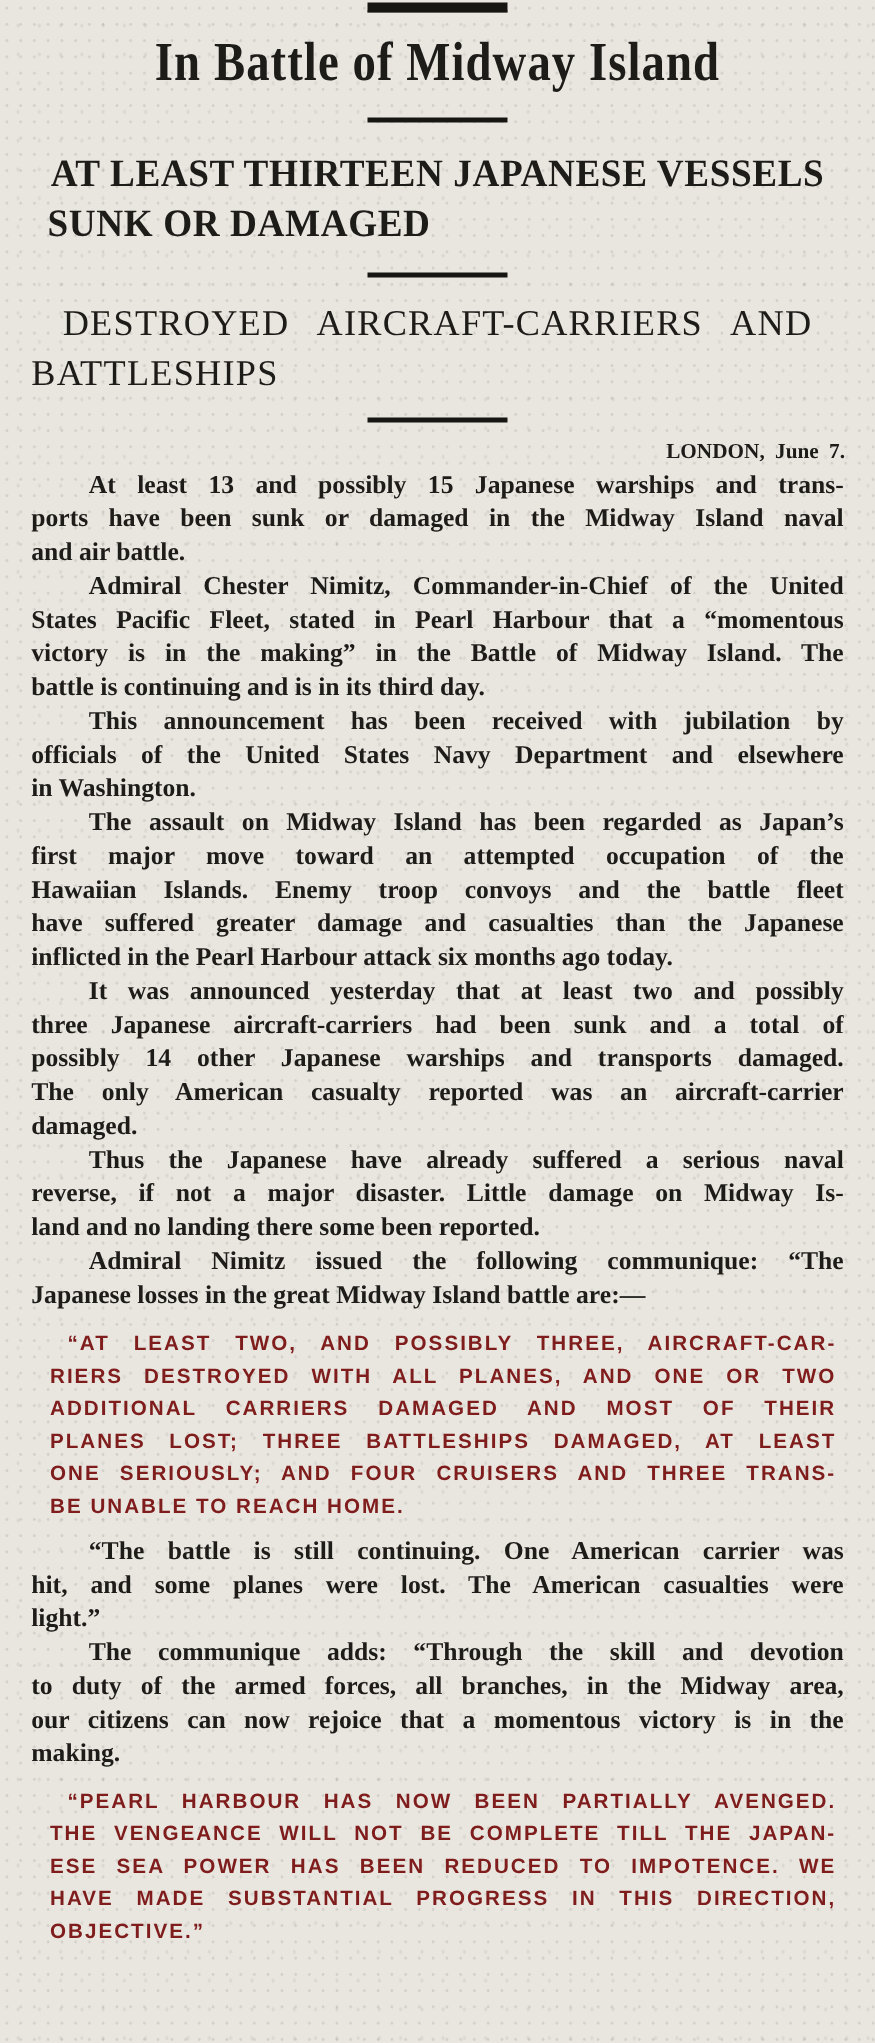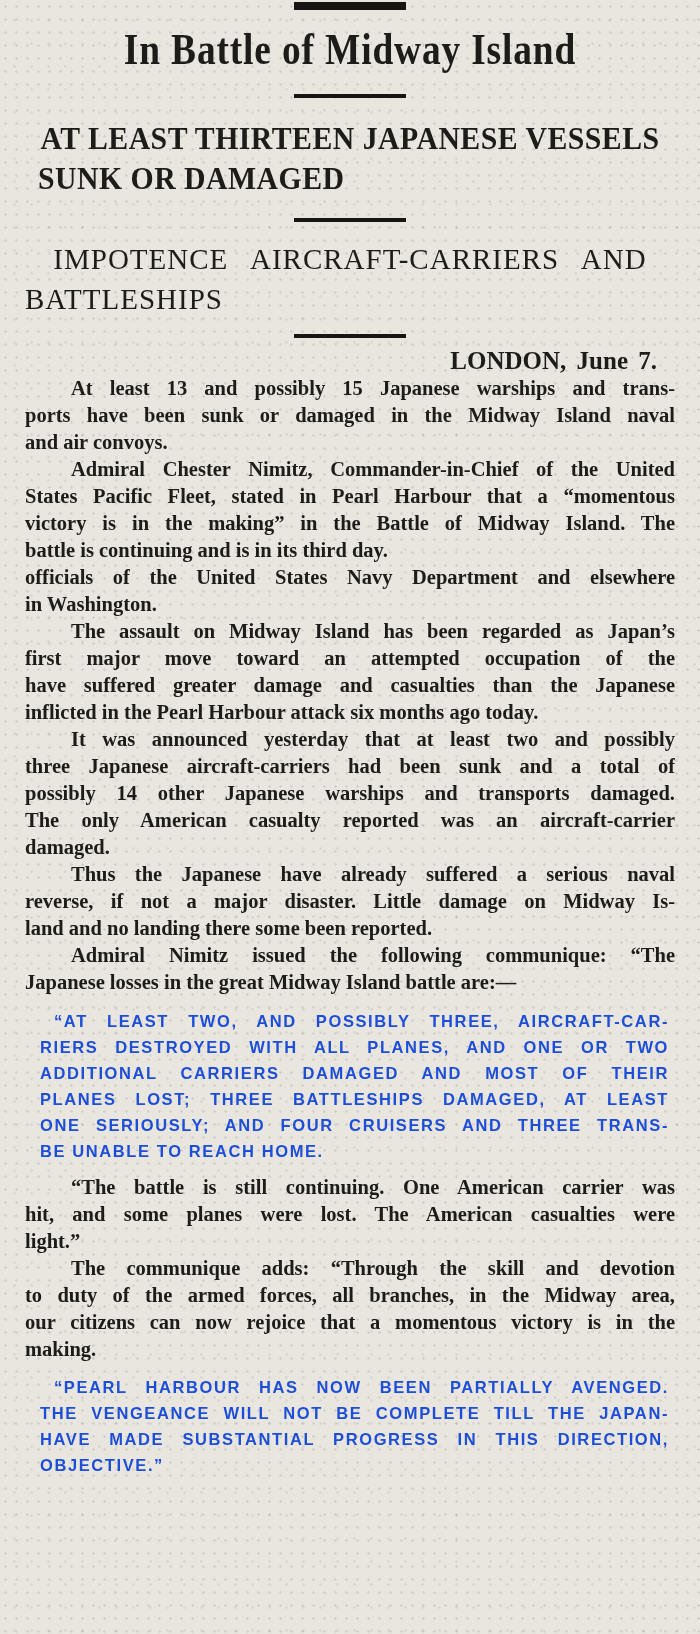--- a/index.html
+++ b/index.html
@@ -52,46 +52,46 @@
     margin-top: 17px;
     font-size: 29px;
     font-weight: 400;
     line-height: 40px;
     letter-spacing: 1px;
   }
   .h3 .line.first { word-spacing: 15px; }
 
   .dateline {
     margin-top: 10px;
-    font-size: 25px;
+    font-size: 17px;
     font-weight: 700;
     line-height: 26px;
     text-align: right;
-    padding-right: 43px;
+    padding-right: 24px;
     word-spacing: 4px;
   }
 
   .article {
     margin: 1px 25px 0 25px;
     font-size: 20.5px;
     font-weight: 700;
     line-height: 27px;
   }
   .line { text-align: justify; text-align-last: justify; overflow: hidden; }
   .line.last { text-align-last: left; }
   .para .line.first { padding-left: 46px; }
 
   .caps {
     font-family: "Liberation Sans", sans-serif;
     font-size: 16.5px;
     font-weight: 700;
     letter-spacing: 1.6px;
     line-height: 26px;
     margin: 12px 6px 10px 15px;
-    color: #1d4ed8;
+    color: #7f1d1d;
   }
   .caps.caps-2 { margin-top: 11px; margin-bottom: 0; }
   .caps .line.first { padding-left: 14px; }
 </style>
 </head>
 <body>
 
 <div class="page">
 
   <div class="rule rule-top"></div>
@@ -101,47 +101,49 @@
   <div class="rule rule-2"></div>
 
   <div class="headline h2">
       <div class="line first">AT LEAST THIRTEEN JAPANESE VESSELS</div>
       <div class="line last">SUNK OR DAMAGED</div>
     </div>
 
   <div class="rule rule-3"></div>
 
   <div class="headline h3">
-      <div class="line first">IMPOTENCE AIRCRAFT-CARRIERS AND</div>
+      <div class="line first">DESTROYED AIRCRAFT-CARRIERS AND</div>
       <div class="line last">BATTLESHIPS</div>
     </div>
 
   <div class="rule rule-4"></div>
 
   <div class="dateline">LONDON, June 7.</div>
 
   <div class="article">
     <div class="para">
         <div class="line first">At least 13 and possibly 15 Japanese warships and trans-</div>
         <div class="line">ports have been sunk or damaged in the Midway Island naval</div>
-        <div class="line last">and air convoys.</div>
+        <div class="line last">and air battle.</div>
       </div>
     <div class="para">
         <div class="line first">Admiral Chester Nimitz, Commander-in-Chief of the United</div>
         <div class="line">States Pacific Fleet, stated in Pearl Harbour that a “momentous</div>
         <div class="line">victory is in the making” in the Battle of Midway Island. The</div>
         <div class="line last">battle is continuing and is in its third day.</div>
       </div>
     <div class="para">
+        <div class="line first">This announcement has been received with jubilation by</div>
         <div class="line">officials of the United States Navy Department and elsewhere</div>
         <div class="line last">in Washington.</div>
       </div>
     <div class="para">
         <div class="line first">The assault on Midway Island has been regarded as Japan’s</div>
         <div class="line">first major move toward an attempted occupation of the</div>
+        <div class="line">Hawaiian Islands. Enemy troop convoys and the battle fleet</div>
         <div class="line">have suffered greater damage and casualties than the Japanese</div>
         <div class="line last">inflicted in the Pearl Harbour attack six months ago today.</div>
       </div>
     <div class="para">
         <div class="line first">It was announced yesterday that at least two and possibly</div>
         <div class="line">three Japanese aircraft-carriers had been sunk and a total of</div>
         <div class="line">possibly 14 other Japanese warships and transports damaged.</div>
         <div class="line">The only American casualty reported was an aircraft-carrier</div>
         <div class="line last">damaged.</div>
       </div>
@@ -169,18 +171,19 @@
       </div>
     <div class="para">
         <div class="line first">The communique adds: “Through the skill and devotion</div>
         <div class="line">to duty of the armed forces, all branches, in the Midway area,</div>
         <div class="line">our citizens can now rejoice that a momentous victory is in the</div>
         <div class="line last">making.</div>
       </div>
     <div class="caps caps-2">
         <div class="line first">“PEARL HARBOUR HAS NOW BEEN PARTIALLY AVENGED.</div>
         <div class="line">THE VENGEANCE WILL NOT BE COMPLETE TILL THE JAPAN-</div>
+        <div class="line">ESE SEA POWER HAS BEEN REDUCED TO IMPOTENCE. WE</div>
         <div class="line">HAVE MADE SUBSTANTIAL PROGRESS IN THIS DIRECTION,</div>
         <div class="line last">OBJECTIVE.”</div>
       </div>
   </div>
 
 </div>
 
 </body></html>

